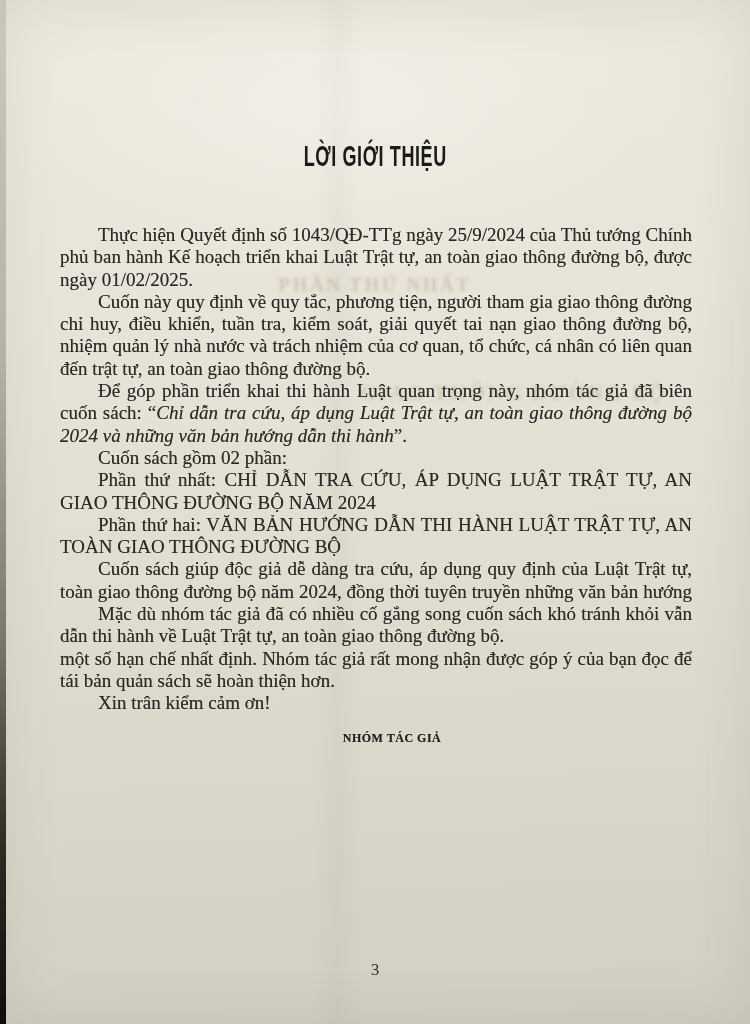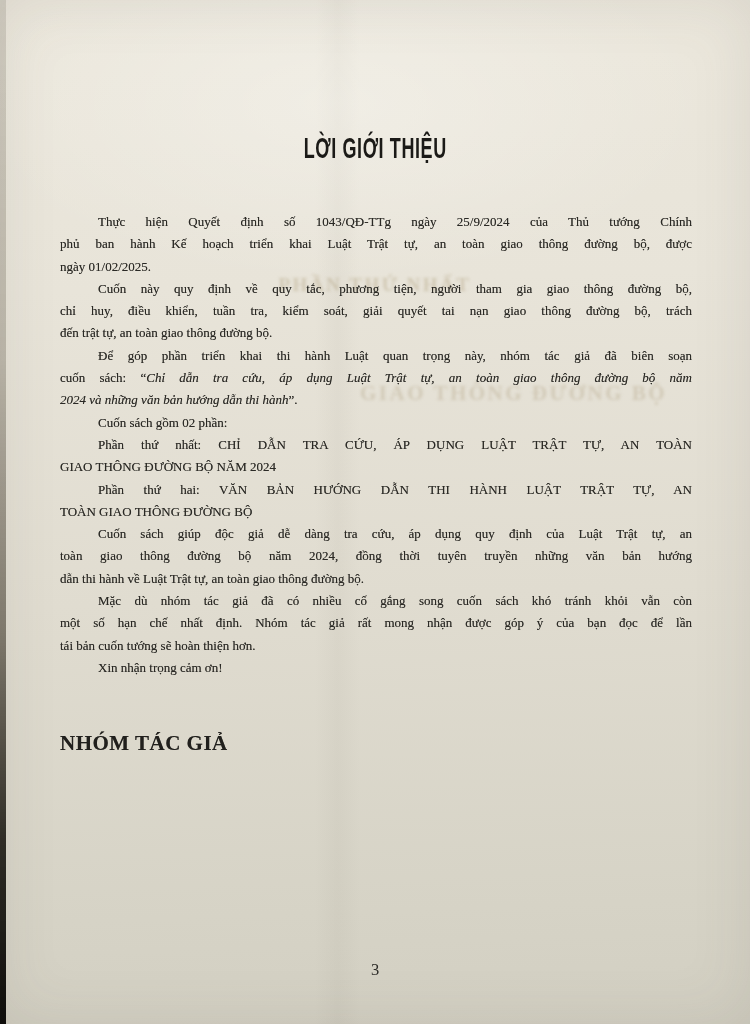--- a/index.html
+++ b/index.html
@@ -24,65 +24,65 @@
       rgba(125,118,103,0.40) 35%,
       rgba(78,70,58,0.65) 62%,
       rgba(30,27,21,0.90) 82%,
       rgba(8,7,5,0.97) 100%);
     filter: blur(0.6px);
   }
   .title {
     position: absolute;
     top: 129px;
     left: 0; right: 0;
-    margin: 0;
+    margin: 8px;
     text-align: center;
     color: #1b1a17;
   }
   .title-inner {
     display: inline-block;
     transform: scaleX(0.60);
     transform-origin: center;
     font-family: "Liberation Sans", "DejaVu Sans", sans-serif;
     font-weight: 700;
     font-size: 30px;
     letter-spacing: 1px;
     white-space: nowrap;
   }
   .body {
     position: absolute;
-    top: 211px;
+    top: 224px;
     left: 60px;
     width: 632px;
-    font-size: 13px;
+    font-size: 19px;
     line-height: 22.3px;
     color: #2a2925;
     text-shadow: 0 0 0.5px rgba(50,48,42,0.55);
   }
   .line {
     height: 22.3px;
     overflow: hidden;
     text-align: justify;
     text-align-last: justify;
     -moz-text-align-last: justify;
   }
   .line.last {
     text-align-last: left;
     -moz-text-align-last: left;
   }
   .line.indent { text-indent: 38px; }
   .it { font-style: italic; }
   .signature {
     position: absolute;
     top: 731px;
-    left: 60px;
+    left: 76px;
     width: 632px;
-    text-align: left;
+    text-align: center;
     font-weight: 700;
-    font-size: 21px;
+    font-size: 12px;
     letter-spacing: 0.5px;
     color: #21201d;
     text-shadow: 0 0 0.5px rgba(50,48,42,0.55);
   }
   .pagenum {
     position: absolute;
     top: 960px;
     left: 0; right: 0;
     text-align: center;
     font-size: 16.5px;
@@ -121,34 +121,35 @@
   <div class="ghost g2">GIAO THÔNG ĐƯỜNG BỘ</div>
 
   <h1 class="title"><span class="title-inner">LỜI GIỚI THIỆU</span></h1>
 
   <div class="body">
       <div class="line indent"><span>Thực hiện Quyết định số 1043/QĐ-TTg ngày 25/9/2024 của Thủ tướng Chính</span></div>
       <div class="line"><span>phủ ban hành Kế hoạch triển khai Luật Trật tự, an toàn giao thông đường bộ, được</span></div>
       <div class="line last"><span>ngày 01/02/2025.</span></div>
       <div class="line indent"><span>Cuốn này quy định về quy tắc, phương tiện, người tham gia giao thông đường bộ,</span></div>
       <div class="line"><span>chỉ huy, điều khiển, tuần tra, kiểm soát, giải quyết tai nạn giao thông đường bộ, trách</span></div>
+      <div class="line"><span>nhiệm quản lý nhà nước và trách nhiệm của cơ quan, tổ chức, cá nhân có liên quan</span></div>
       <div class="line last"><span>đến trật tự, an toàn giao thông đường bộ.</span></div>
       <div class="line indent"><span>Để góp phần triển khai thi hành Luật quan trọng này, nhóm tác giả đã biên soạn</span></div>
       <div class="line"><span>cuốn sách: “</span><span class="it">Chỉ dẫn tra cứu, áp dụng Luật Trật tự, an toàn giao thông đường bộ năm</span></div>
       <div class="line last"><span class="it">2024 và những văn bản hướng dẫn thi hành</span><span>”.</span></div>
       <div class="line indent last"><span>Cuốn sách gồm 02 phần:</span></div>
       <div class="line indent"><span>Phần thứ nhất: CHỈ DẪN TRA CỨU, ÁP DỤNG LUẬT TRẬT TỰ, AN TOÀN</span></div>
       <div class="line last"><span>GIAO THÔNG ĐƯỜNG BỘ NĂM 2024</span></div>
       <div class="line indent"><span>Phần thứ hai: VĂN BẢN HƯỚNG DẪN THI HÀNH LUẬT TRẬT TỰ, AN</span></div>
       <div class="line last"><span>TOÀN GIAO THÔNG ĐƯỜNG BỘ</span></div>
       <div class="line indent"><span>Cuốn sách giúp độc giả dễ dàng tra cứu, áp dụng quy định của Luật Trật tự, an</span></div>
       <div class="line"><span>toàn giao thông đường bộ năm 2024, đồng thời tuyên truyền những văn bản hướng</span></div>
+      <div class="line indent"><span>Mặc dù nhóm tác giả đã có nhiều cố gắng song cuốn sách khó tránh khỏi vẫn còn</span></div>
       <div class="line last"><span>dẫn thi hành về Luật Trật tự, an toàn giao thông đường bộ.</span></div>
-      <div class="line indent"><span>Mặc dù nhóm tác giả đã có nhiều cố gắng song cuốn sách khó tránh khỏi vẫn còn</span></div>
       <div class="line"><span>một số hạn chế nhất định. Nhóm tác giả rất mong nhận được góp ý của bạn đọc để lần</span></div>
-      <div class="line last"><span>tái bản cuốn tướng sẽ hoàn thiện hơn.</span></div>
-      <div class="line indent last"><span>Xin nhận trọng cảm ơn!</span></div>
+      <div class="line last"><span>tái bản quản sách sẽ hoàn thiện hơn.</span></div>
+      <div class="line indent last"><span>Xin trân kiểm cảm ơn!</span></div>
     </div>
 
   <div class="signature">NHÓM TÁC GIẢ</div>
 
   <div class="pagenum">3</div>
 </div>
 
 </body></html>

